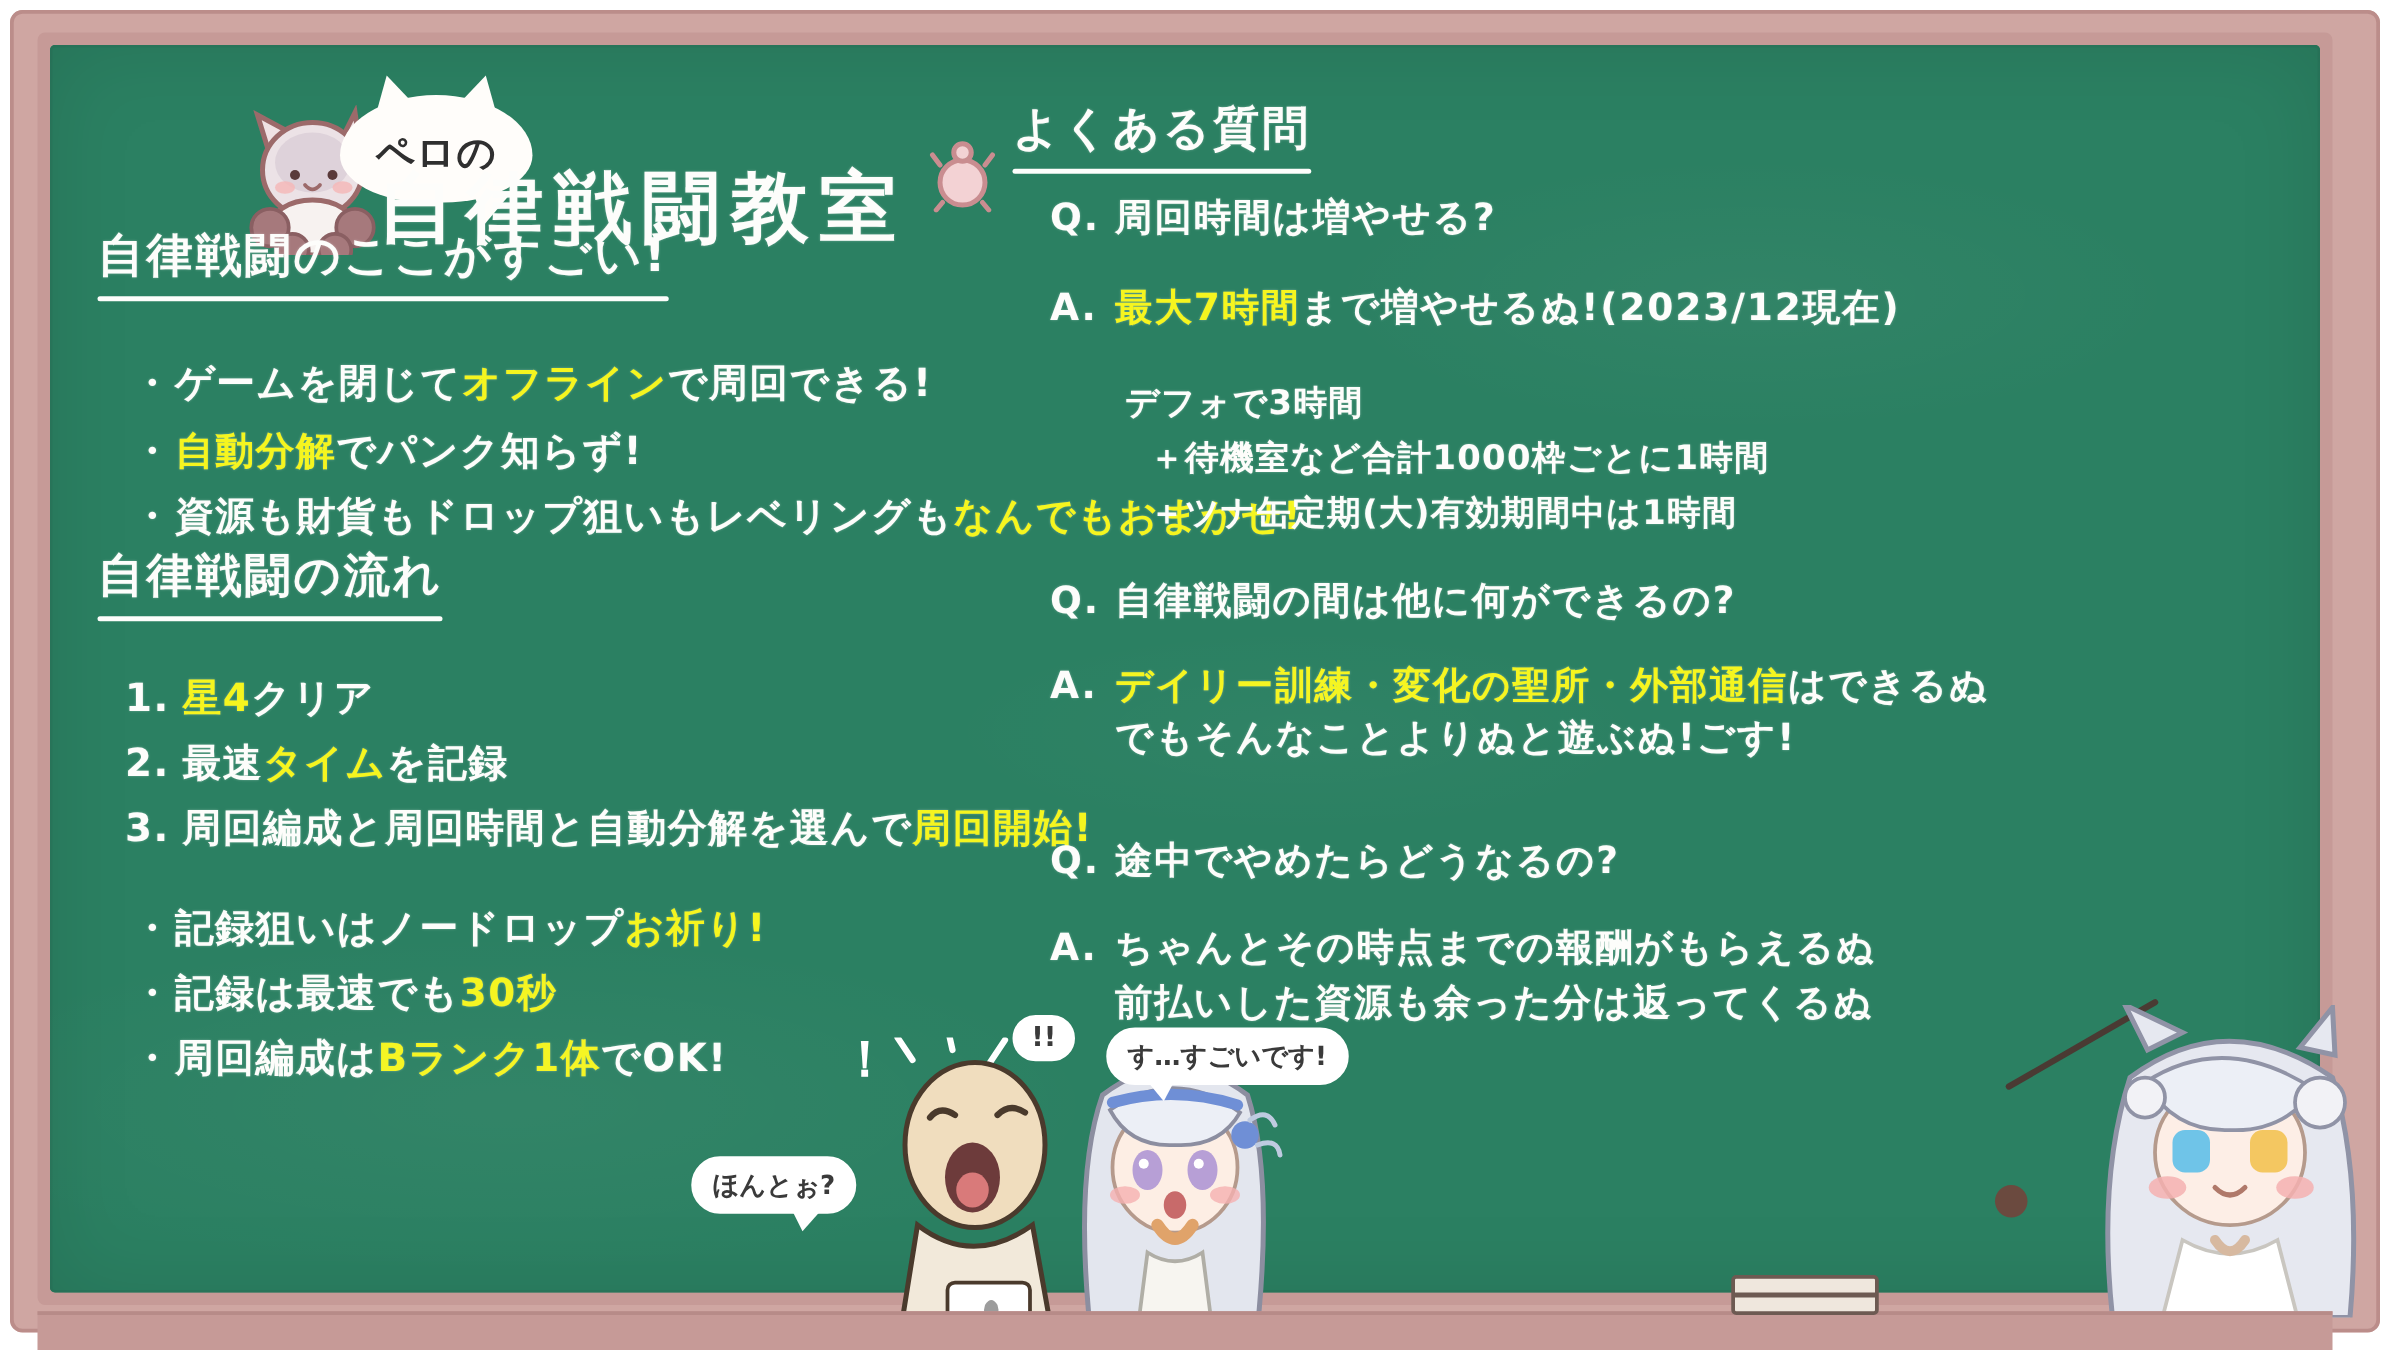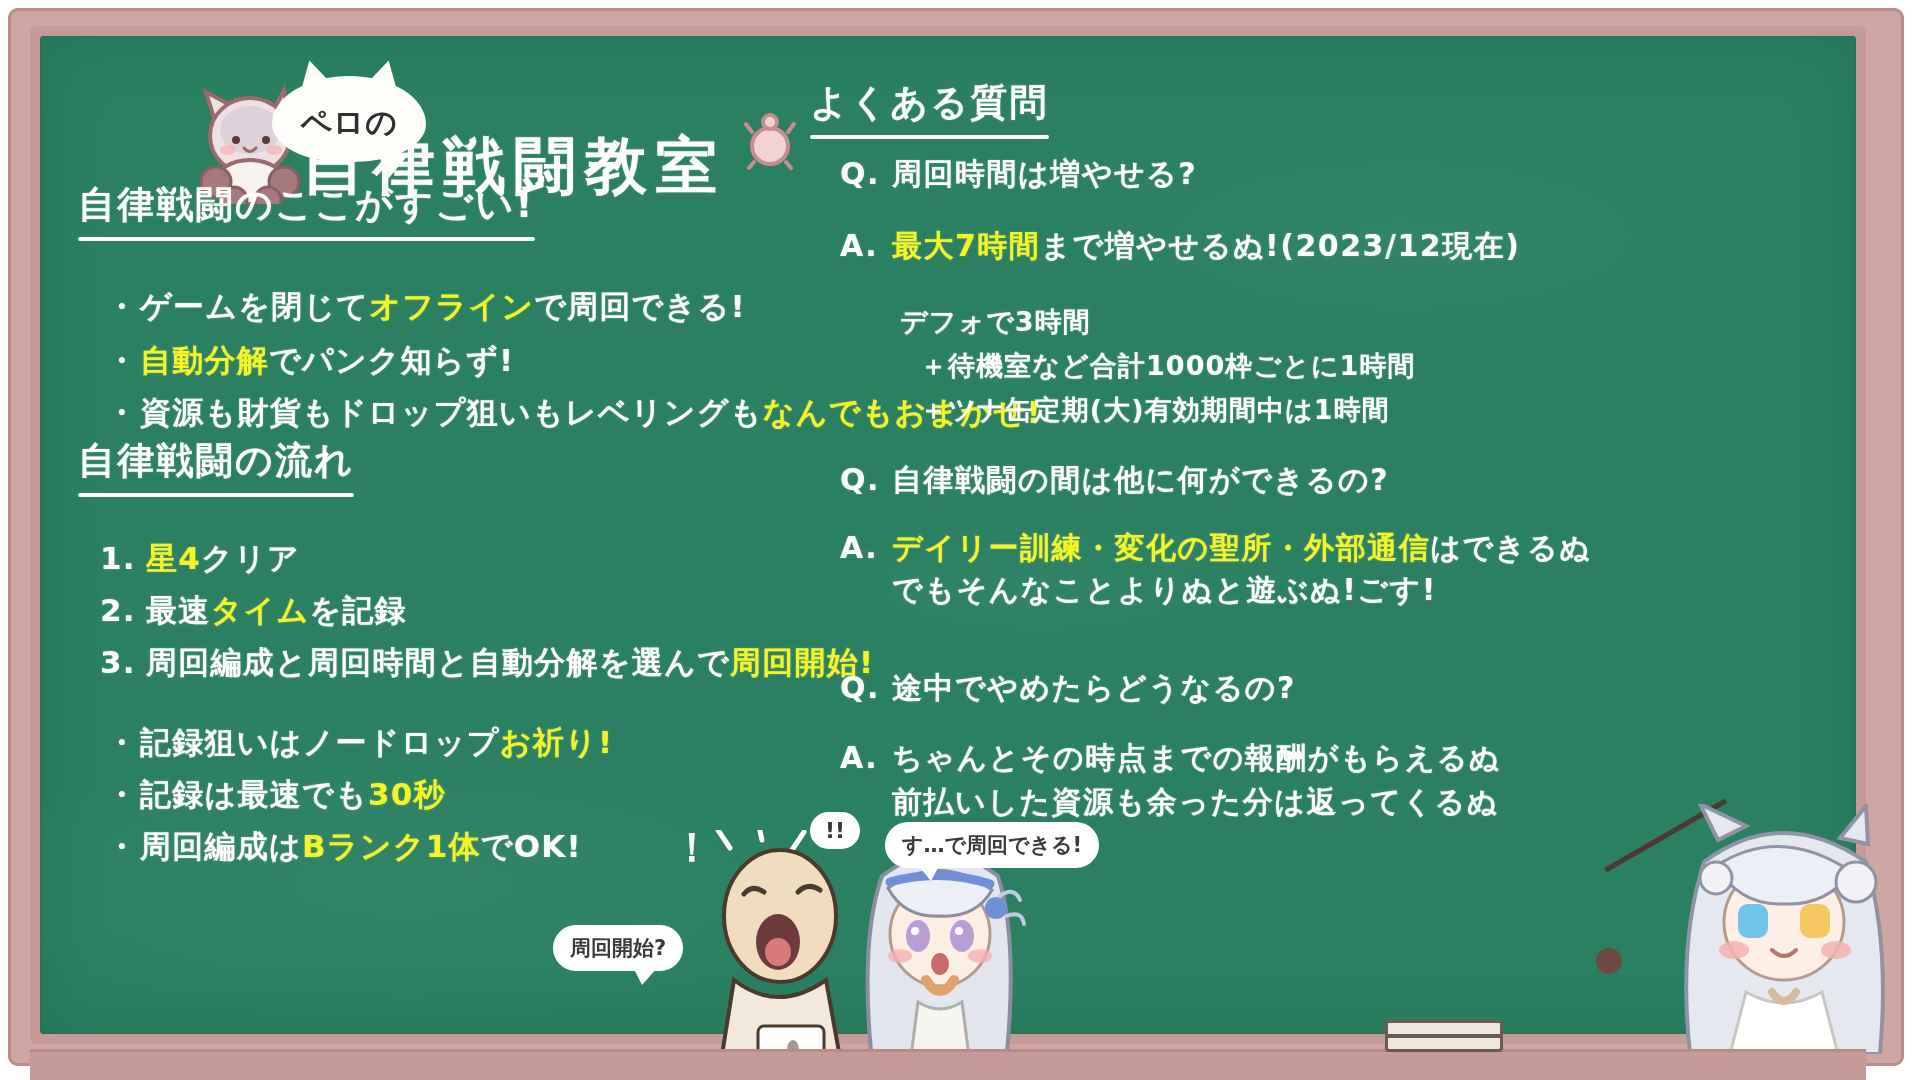--- a/index.html
+++ b/index.html
@@ -403,22 +403,22 @@
       <ellipse cx="110" cy="134" rx="9" ry="11" fill="#c86a6a"></ellipse>
       <path d="M60 52 q50 -14 100 2" stroke="#6f8fd6" stroke-width="9" fill="none" stroke-linecap="round"></path>
       <circle cx="166" cy="78" r="11" fill="#6f8fd6"></circle>
       <path d="M88 172 q22 14 44 0 l10 78 H78 Z" fill="#f7f5f0" stroke="#b0aea6" stroke-width="3"></path>
       <path d="M96 150 q14 22 28 0" stroke="#e0a36a" stroke-width="10" fill="none" stroke-linecap="round"></path>
       <path d="M170 66 q14 -10 20 4 M176 86 q16 -6 18 8" stroke="#bfcbe0" stroke-width="4" fill="none" stroke-linecap="round"></path>
     </svg>
   </div>
 
   <div class="speech" id="speech-bikkuri">!!</div>
-  <div class="speech" id="speech-sugoi">す…で周回できる!</div>
-  <div class="speech" id="speech-hontou">周回開始?</div>
+  <div class="speech" id="speech-sugoi">す…すごいです!</div>
+  <div class="speech" id="speech-hontou">ほんとぉ?</div>
 
   <div id="pointer-stick"></div>
   <div id="pointer-tip"></div>
 
   <div id="sensei">
     <svg width="250" height="250" viewBox="0 0 250 250">
       <path d="M44 58 q78 -58 162 0 q24 80 14 192 H30 q-12 -112 14 -192 Z" fill="#e6e8f0" stroke="#9093a6" stroke-width="4"></path>
       <path d="M58 36 L40 0 L86 22 Z" fill="#e6e8f0" stroke="#9093a6" stroke-width="4"></path>
       <path d="M180 34 L206 2 L208 40 Z" fill="#e6e8f0" stroke="#9093a6" stroke-width="4"></path>
       <ellipse cx="124" cy="118" rx="60" ry="58" fill="#fdeee6" stroke="#b59a8c" stroke-width="3"></ellipse>

